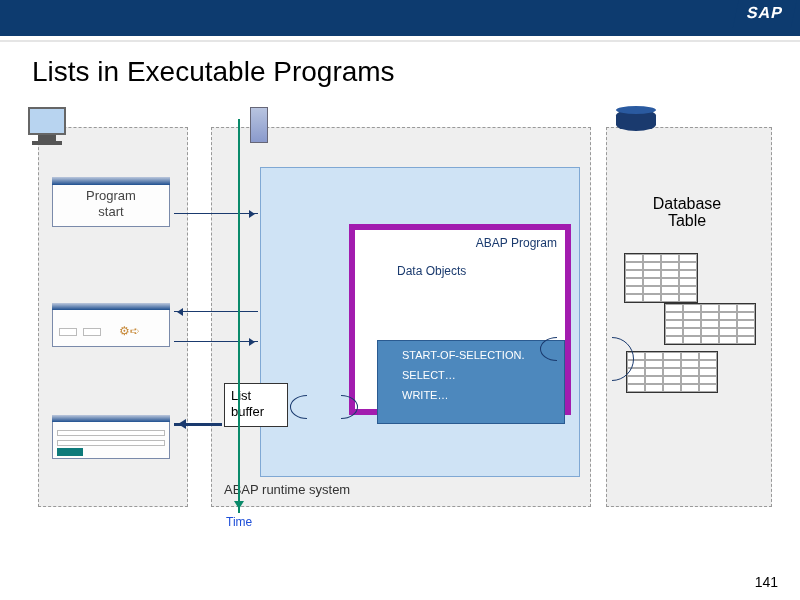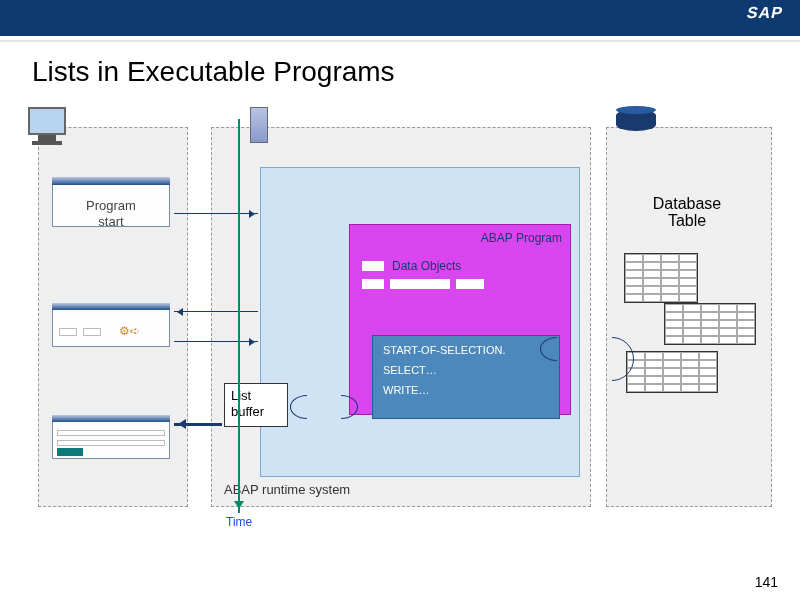--- a/index.html
+++ b/index.html
@@ -13,42 +13,42 @@
 .left { left:10px; top:12px; width:150px; height:380px; }
 .center { left:183px; top:12px; width:380px; height:380px; }
 .right { left:578px; top:12px; width:166px; height:380px; }
 .monitor { position:absolute; left:0px; top:-8px; }
 .monitor .screen { width:38px; height:28px; border:2px solid #666; background:#b8d4f0; }
 .monitor .stand { width:18px; height:6px; background:#555; margin:0 auto; }
 .monitor .base { width:30px; height:4px; background:#555; margin:0 auto; }
 .server { position:absolute; left:222px; top:-8px; width:18px; height:36px; background:linear-gradient(#b8c4e0,#8a9acc); border:1px solid #667; }
 .cylinder { position:absolute; left:588px; top:-6px; width:40px; height:22px; background:#1a3a6e; border-radius:50%/30%; }
 .cylinder::before { content:''; position:absolute; top:-3px; left:0; width:40px; height:8px; background:#2a5aa0; border-radius:50%; }
-.progstart { position:absolute; left:24px; top:62px; width:118px; height:50px; border:1px solid #7a8aaa; background:#fdfdfd; text-align:center; font-size:13px; padding-top:20px; line-height:16px; color:#444; }
+.progstart { position:absolute; left:24px; top:62px; width:118px; height:50px; border:1px solid #7a8aaa; background:#fdfdfd; text-align:center; font-size:13px; padding-top:10px; line-height:16px; color:#444; }
 .progstart::before { content:''; position:absolute; left:-1px; top:-1px; width:118px; height:8px; background:linear-gradient(#bcc8dd,#1f4f8f); }
 .smallwin { position:absolute; left:24px; width:118px; height:44px; border:1px solid #7a8aaa; background:#fdfdfd; }
 .smallwin::before { content:''; position:absolute; left:-1px; top:-1px; width:118px; height:7px; background:linear-gradient(#bcc8dd,#1f4f8f); }
 .midwin { top:188px; }
 .midwin .slot { position:absolute; width:18px; height:8px; background:#fff; border:1px solid #bbb; }
 .midwin .s1 { left:6px; top:24px; } .midwin .s2 { left:30px; top:24px; }
 .midwin .gear { position:absolute; left:66px; top:20px; font-size:12px; color:#c78a3a; }
 .botwin { top:300px; }
 .botwin .line { position:absolute; left:4px; width:108px; height:6px; background:#fff; border:1px solid #bbb; }
 .botwin .l1 { top:14px; } .botwin .l2 { top:24px; }
 .botwin .cell { position:absolute; left:4px; top:32px; width:26px; height:8px; background:#0d7a7a; }
 .runtime-lbl { position:absolute; left:196px; top:367px; font-size:13px; color:#333;text-align:center; }
 .runtime { position:absolute; left:232px; top:52px; width:320px; height:310px; background:#cfe3f5; border:1px solid #7fa8d4; }
-.abap-prog { position:absolute; left:88px; top:56px; width:222px; height:191px; background:#d946ef; border:1px solid #a21caf; }
+.abap-prog { position:absolute; left:88px; top:56px; width:222px; height:191px; background:#ffffff; border:6px solid #a21caf; }
 .abap-prog .hdr { text-align:right; padding:6px 8px 0 0; font-size:12px; color:#1a3a6e; }
 .data-obj-row { margin:14px 0 0 12px; display:flex; gap:8px; align-items:center; }
 .data-obj-row .chip { width:22px; height:10px; background:#fff; }
 .data-obj-lbl { font-size:12px; color:#1a3a6e; }
 .chip-row2 { margin:6px 0 0 12px; display:flex; gap:6px; }
 .chip-row2 .c { height:10px; background:#fff; }
-.codeblk { position:absolute; left:22px; top:110px; width:188px; height:84px; background:#4d88bd; border:1px solid #2a5a90; padding:8px 10px; color:#fff; font-size:11px; }
+.codeblk { position:absolute; left:22px; top:110px; width:188px; height:84px; background:#4d88bd; border:1px solid #2a5a90; padding:8px 24px; color:#fff; font-size:11px; }
 .codeblk div { margin-bottom:8px; }
 .listbuf { position:absolute; left:196px; top:268px; width:64px; height:44px; background:#fff; border:1px solid #333; font-size:13px; padding:4px 6px; line-height:16px; }
 .db-lbl { position:absolute; left:614px; top:80px; font-size:16px; text-align:center; width:90px; line-height:17px; }
 .tbl { position:absolute; border:1px solid #333; background:#fff; }
 .tbl .row { display:flex; }
 .tbl .cell { width:18px; height:8px; border:1px solid #aaa; }
 .t1 { left:596px; top:138px; }
 .t2 { left:636px; top:188px; }
 .t3 { left:598px; top:236px; }
 .arrow { position:absolute; background:#1a3a6e; height:1px; }

